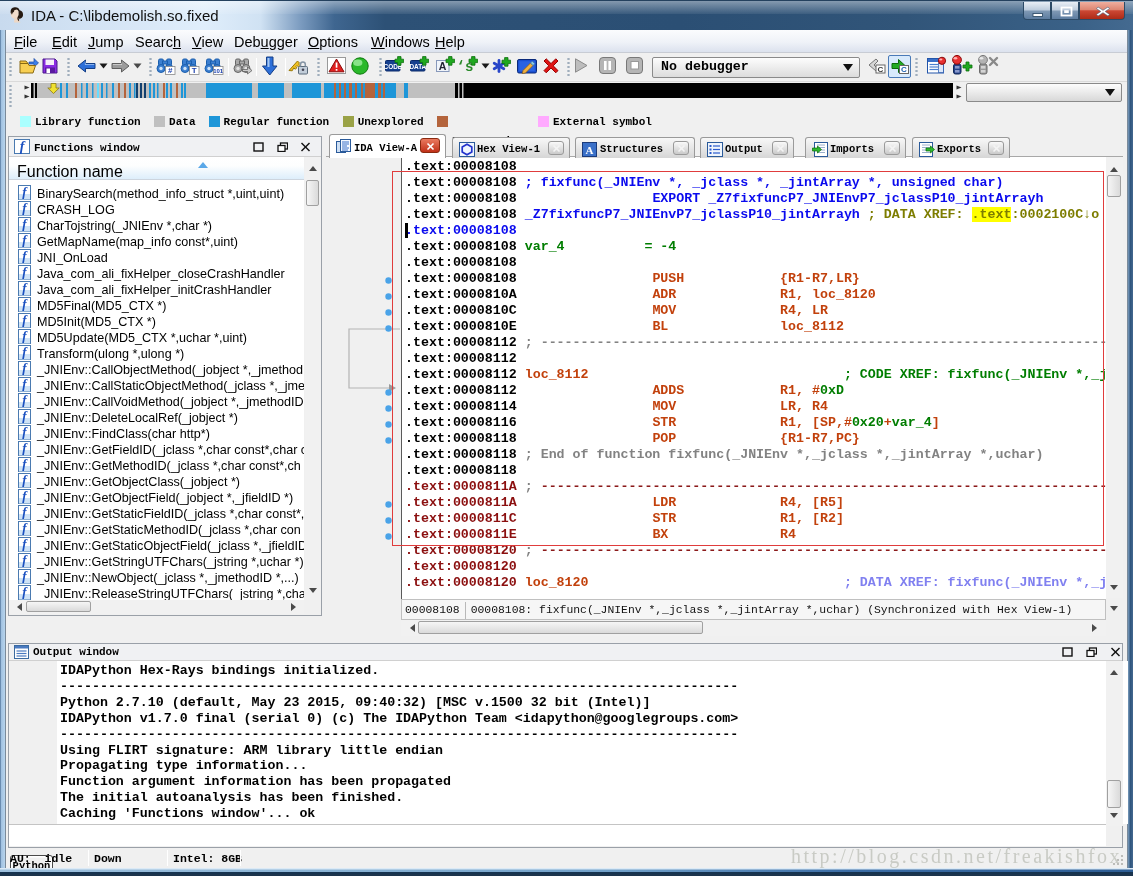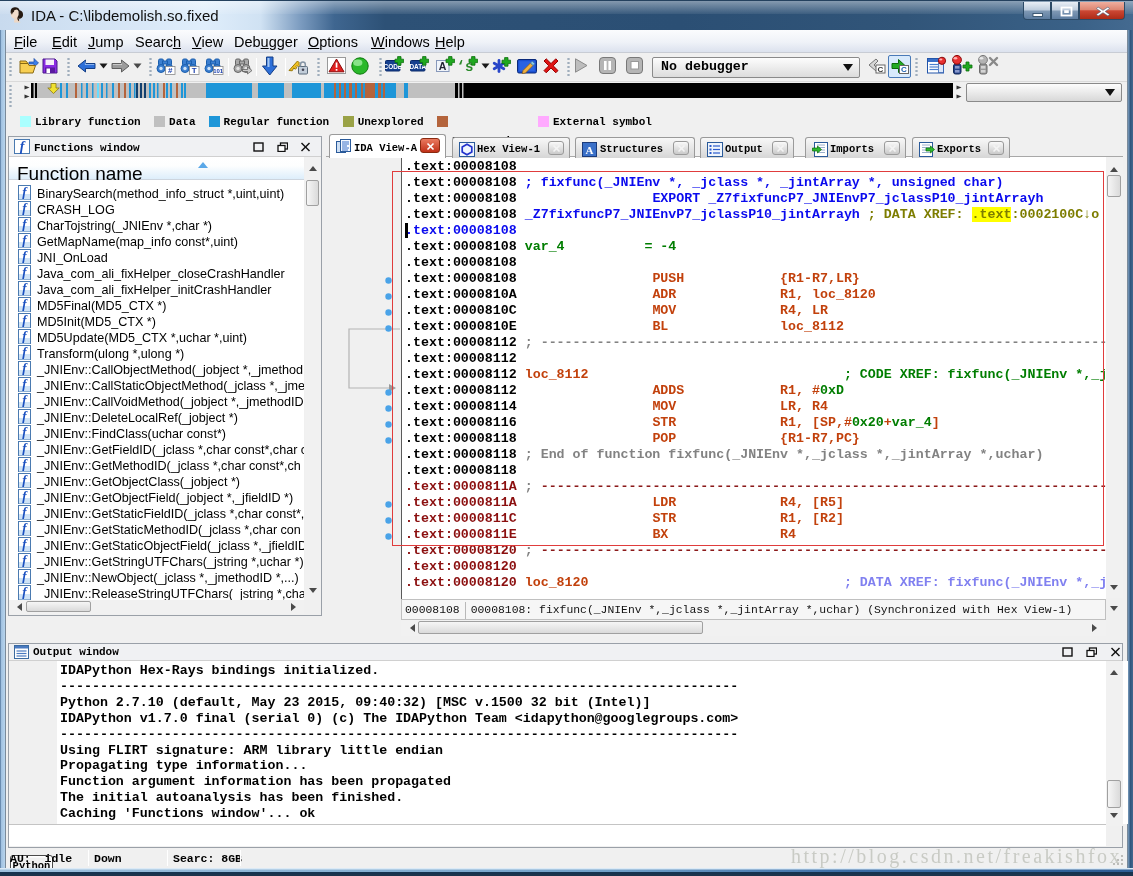--- a/index.html
+++ b/index.html
@@ -23,21 +23,21 @@
 #bandcombo { left:966px; top:83px; width:156px; height:19px; background:linear-gradient(#fdfdfd,#d8d8d8);
   border:1px solid #8a8a8a; border-radius:2px; }
 #bandcombo .cbarr { top:5px; }
 .mono11 { font:bold 11px "Liberation Mono", monospace; color:#000; white-space:pre; }
 .mono11b { font:bold 11.5px "Liberation Mono", monospace; color:#000; white-space:pre; }
 .panel { background:#f0f0f0; border:1px solid #9aa0a8; }
 .ptitle { background:#f0f1f3; border-bottom:1px solid #d0d0d0; }
 #fwlist { position:absolute; background:#fff; overflow:hidden; }
 #fwhead { position:absolute; left:0; top:0; width:100%; height:23px;
   background:linear-gradient(to bottom,#fff 0%,#fdfefe 40%,#ddeefb 100%); border-bottom:1px solid #cdd5de;
-  font-size:19px; color:#000; padding:6px 0 0 8px; }
+  font-size:16px; color:#000; padding:6px 0 0 8px; }
 .frow { position:absolute; left:0; width:100%; height:16px; white-space:nowrap; }
 .frow .fic { position:absolute; left:9px; top:0px; }
 .frow span { position:absolute; left:28px; top:2px; font-size:12.6px; color:#000; }
 .sb { position:absolute; background:#f1f1f1; }
 .sbthumb { position:absolute; background:linear-gradient(to right,#f6f6f6,#dadada); border:1px solid #a0a0a0; border-radius:2px; }
 .sbthumbh { position:absolute; background:linear-gradient(to bottom,#f6f6f6,#dadada); border:1px solid #a0a0a0; border-radius:2px; }
 .arrup { width:0;height:0;border:4px solid transparent; border-bottom:5px solid #4a4a4a; position:absolute; }
 .arrdn { width:0;height:0;border:4px solid transparent; border-top:5px solid #4a4a4a; position:absolute; }
 .arrlf { width:0;height:0;border:4px solid transparent; border-right:5px solid #4a4a4a; position:absolute; }
 .arrrt { width:0;height:0;border:4px solid transparent; border-left:5px solid #4a4a4a; position:absolute; }
@@ -535,21 +535,21 @@
         <text x="6.5" y="11.2" font-family="Liberation Serif" font-style="italic" font-weight="bold" font-size="13" fill="#1a50c0" text-anchor="middle">f</text>
       </svg>
       <span>_JNIEnv::DeleteLocalRef(_jobject *)</span>
     </div>
 <div class="frow" style="top:268px">
       <svg class="fic" width="13" height="15" viewBox="0 0 13 15">
         <rect x="0.5" y="0.5" width="12" height="14" fill="#fff" stroke="#4a7ab0"></rect>
         <rect x="1" y="9" width="11" height="5.5" fill="#cfe3f6"></rect>
         <text x="6.5" y="11.2" font-family="Liberation Serif" font-style="italic" font-weight="bold" font-size="13" fill="#1a50c0" text-anchor="middle">f</text>
       </svg>
-      <span>_JNIEnv::FindClass(uchar const*)</span>
+      <span>_JNIEnv::FindClass(char http*)</span>
     </div>
 <div class="frow" style="top:284px">
       <svg class="fic" width="13" height="15" viewBox="0 0 13 15">
         <rect x="0.5" y="0.5" width="12" height="14" fill="#fff" stroke="#4a7ab0"></rect>
         <rect x="1" y="9" width="11" height="5.5" fill="#cfe3f6"></rect>
         <text x="6.5" y="11.2" font-family="Liberation Serif" font-style="italic" font-weight="bold" font-size="13" fill="#1a50c0" text-anchor="middle">f</text>
       </svg>
       <span>_JNIEnv::GetFieldID(_jclass *,char const*,char c</span>
     </div>
 <div class="frow" style="top:300px">
@@ -853,21 +853,21 @@
 <div class="arrup" style="left:4px;top:5px"></div>
 <div class="sbthumb" style="left:1px;top:119px;width:14px;height:28px"></div>
 <div class="arrdn" style="left:4px;top:152px"></div>
   </div>
 <div class="" style="left:9px;top:824px;width:1097px;height:22px;background:#fff;border-top:1px solid #c4c4c4"></div>
 <div id="pybtn">Python</div>
 <span class="mono11b" style="left:10px;top:852px;">AU:  idle</span>
 <div class="stsep" style="left:88px;top:850px;width:1px;height:16px;"></div>
 <span class="mono11b" style="left:94px;top:852px;">Down</span>
 <div class="stsep" style="left:167px;top:850px;width:1px;height:16px;"></div>
-<span class="mono11b" style="left:173px;top:852px;">Searc: 8GB</span>
+<span class="mono11b" style="left:173px;top:852px;">Intel: 8GB</span>
 <div class="stsep" style="left:240px;top:850px;width:1px;height:16px;"></div>
 <div id="watermark">http://blog.csdn.net/freakishfox</div>
 <svg style="position:absolute;left:1112px;top:854px;" width="12" height="12" viewBox="0 0 12 12">
     <circle cx="10" cy="2" r="1.1" fill="#b0b0ac"></circle>
     <circle cx="6" cy="6" r="1.1" fill="#b0b0ac"></circle>
     <circle cx="10" cy="6" r="1.1" fill="#b0b0ac"></circle>
     <circle cx="2" cy="10" r="1.1" fill="#b0b0ac"></circle>
     <circle cx="6" cy="10" r="1.1" fill="#b0b0ac"></circle>
     <circle cx="10" cy="10" r="1.1" fill="#b0b0ac"></circle>
   </svg>

